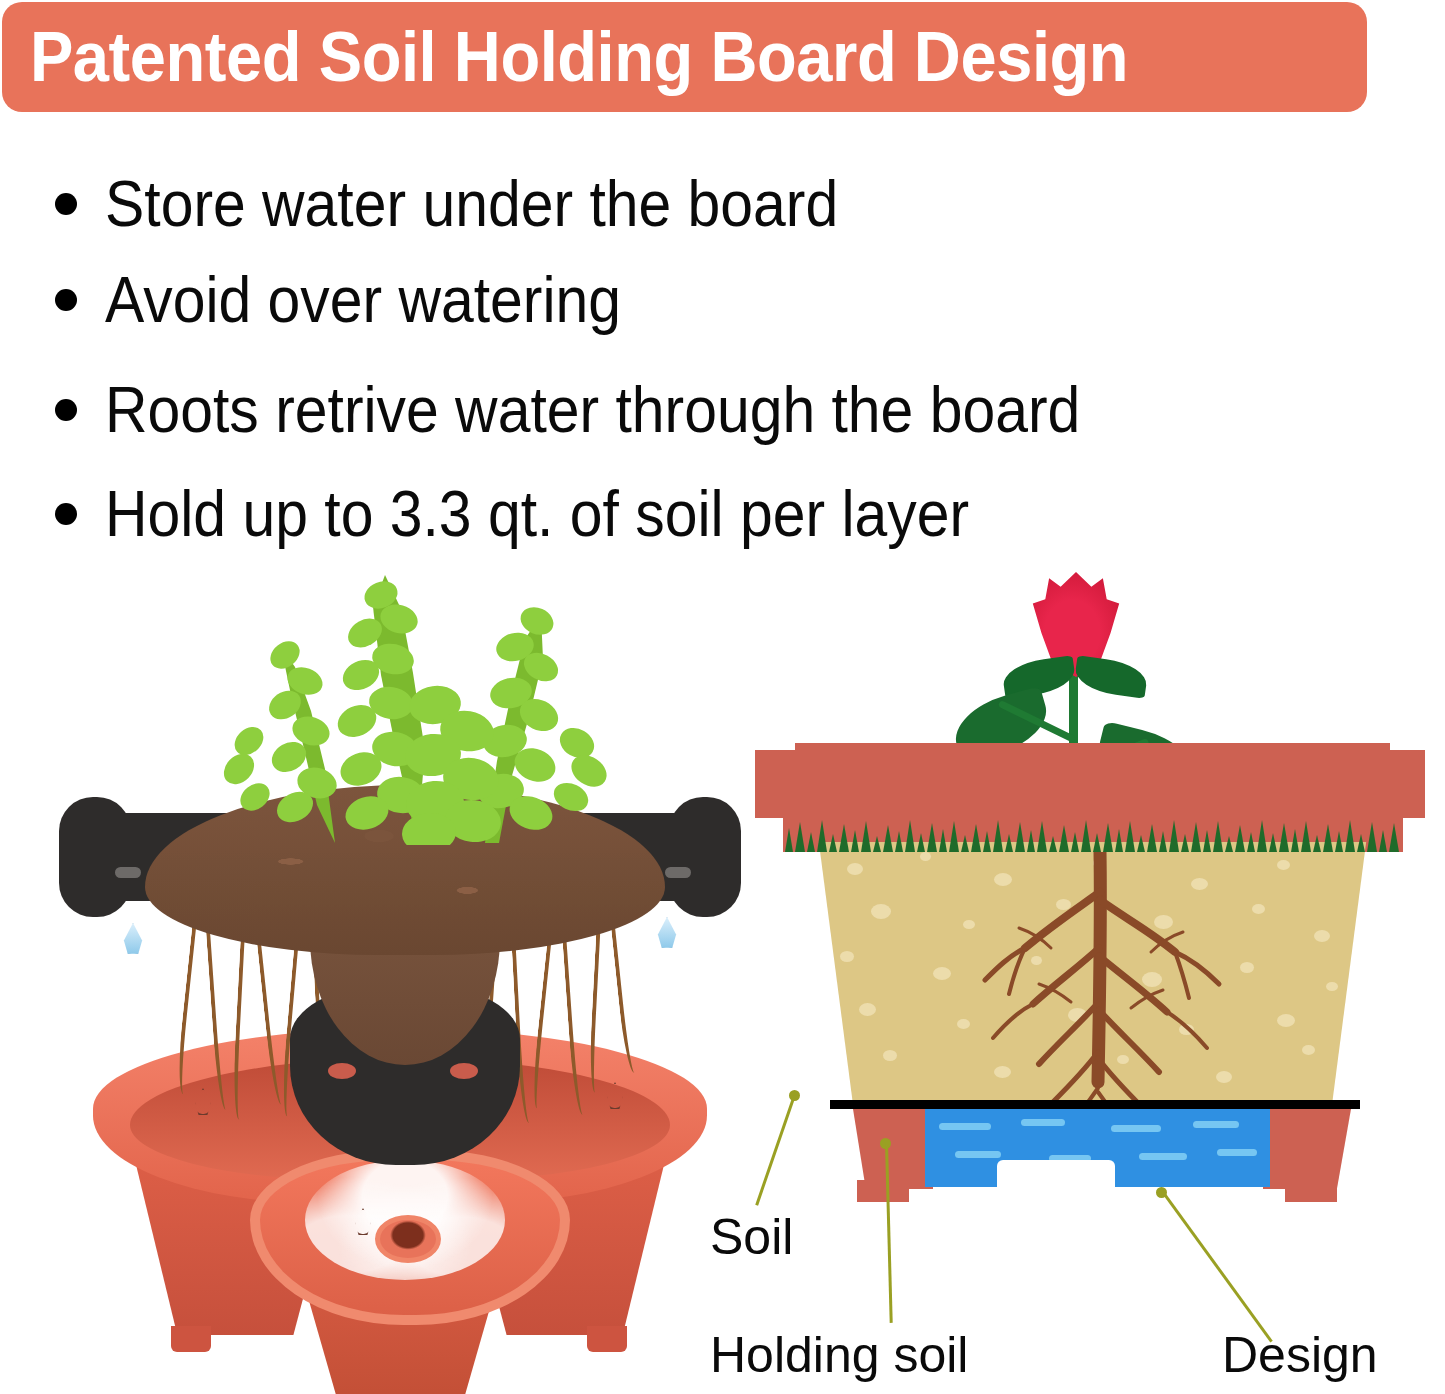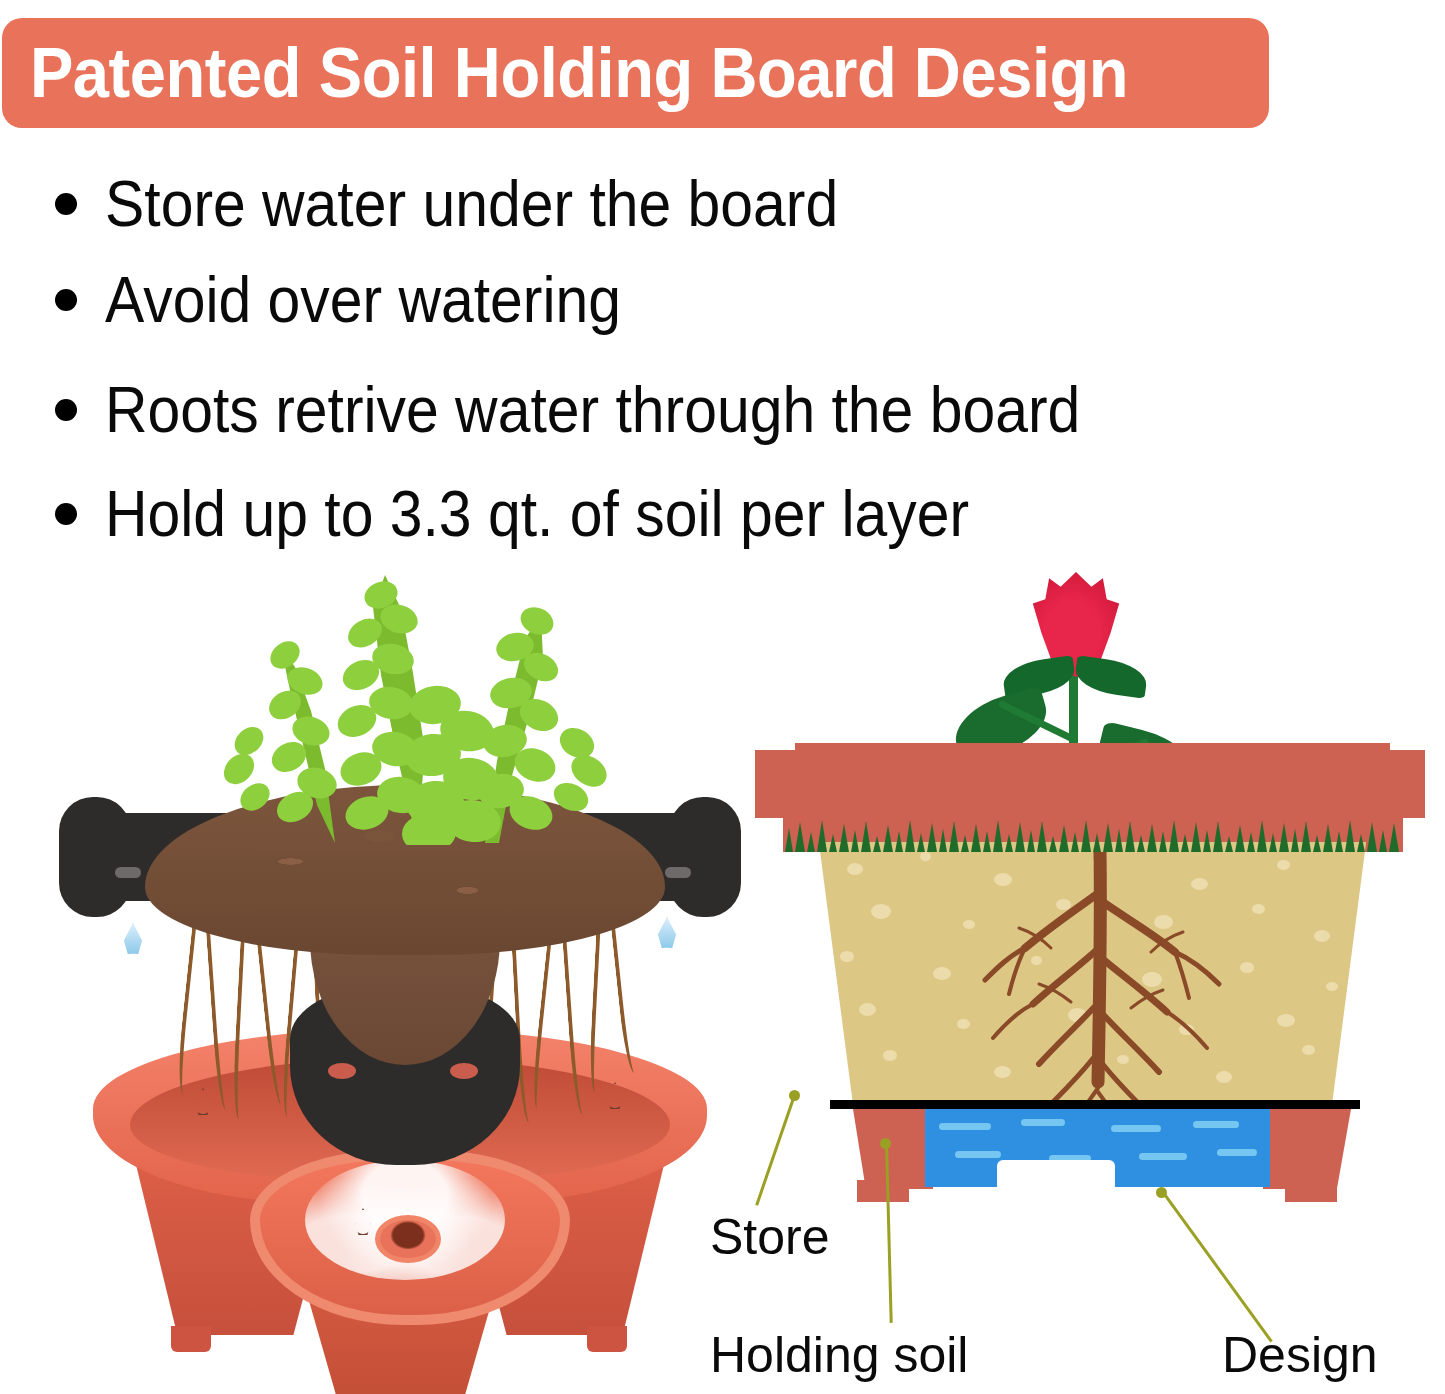--- a/index.html
+++ b/index.html
@@ -1,21 +1,21 @@
 <!DOCTYPE html>
 <html><head>
 <meta charset="utf-8">
 <style>
   html,body{margin:0;padding:0;background:#fff;}
   body{width:1445px;height:1394px;position:relative;overflow:hidden;
        font-family:"Liberation Sans","DejaVu Sans",sans-serif;}
 
   
   #header-banner{
-    position:absolute;left:2px;top:18px;width:1267px;height:110px;
+    position:absolute;left:2px;top:2px;width:1365px;height:110px;
     border-radius:20px;display:flex;align-items:center;
   }
   #header-title{
     color:#fff;font-weight:bold;font-size:70px;line-height:1;
     padding-left:30px;letter-spacing:-0.5px;
     transform:scaleX(.93);transform-origin:left center;
     white-space:nowrap;
   }
 
   
@@ -513,21 +513,21 @@
 
   <div class="cs-foot" style="left:112px;top:620px;width:52px;height:22px;"></div>
   <div class="cs-foot" style="left:540px;top:620px;width:52px;height:22px;"></div>
 
 </div>
 
 <div>
 
   <div class="leader-dot" style="left:789px;top:1090px;"></div>
   <div class="leader" style="left:793px;top:1095px;width:3px;height:116px;transform-origin:top left;transform:rotate(19deg);"></div>
-  <div class="callout-label" id="label-soil">Store</div>
+  <div class="callout-label" id="label-soil">Soil</div>
 
   <div class="leader-dot" style="left:880px;top:1138px;"></div>
   <div class="leader" style="left:885px;top:1143px;width:3px;height:180px;transform-origin:top left;transform:rotate(-1.5deg);"></div>
   <div class="callout-label" id="label-holding-board">Holding soil</div>
 
   <div class="leader-dot" style="left:1156px;top:1187px;"></div>
   <div class="leader" style="left:1161px;top:1192px;width:3px;height:186px;transform-origin:top left;transform:rotate(-36deg);"></div>
   <div class="callout-label" id="label-water">Design</div>
 
 </div>

